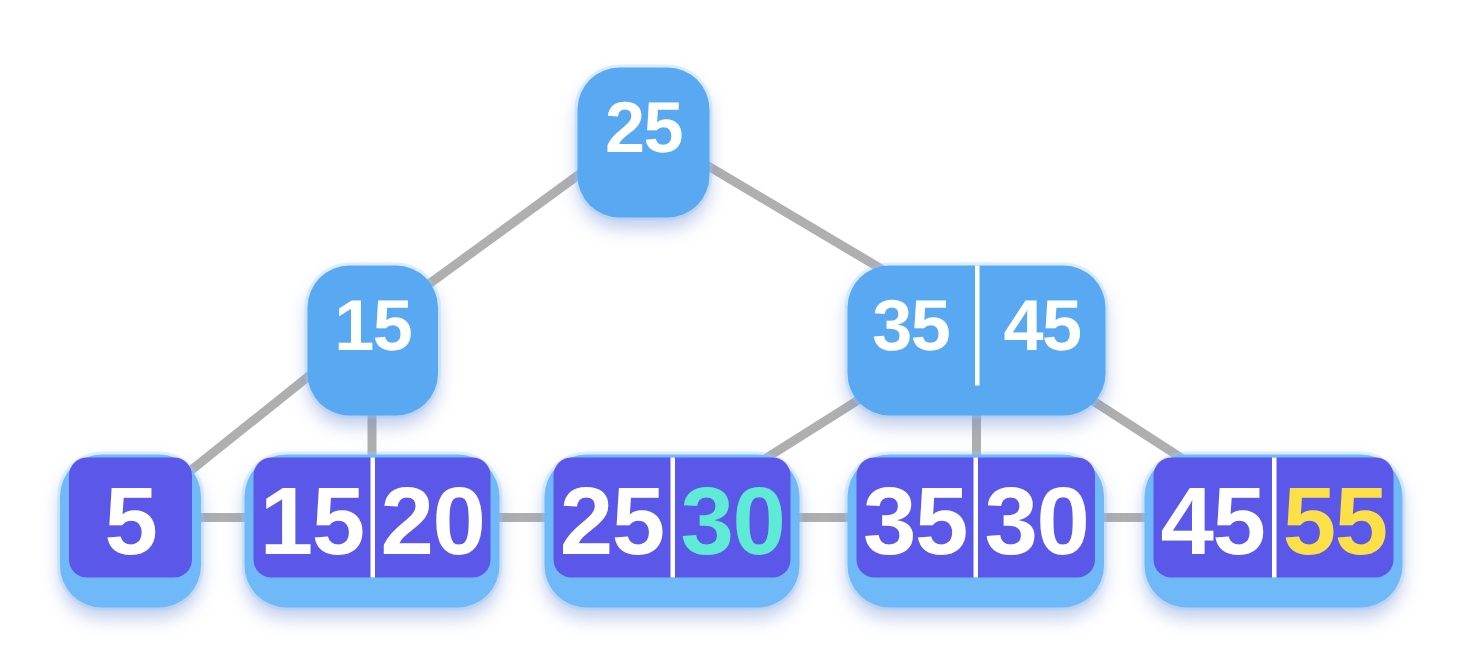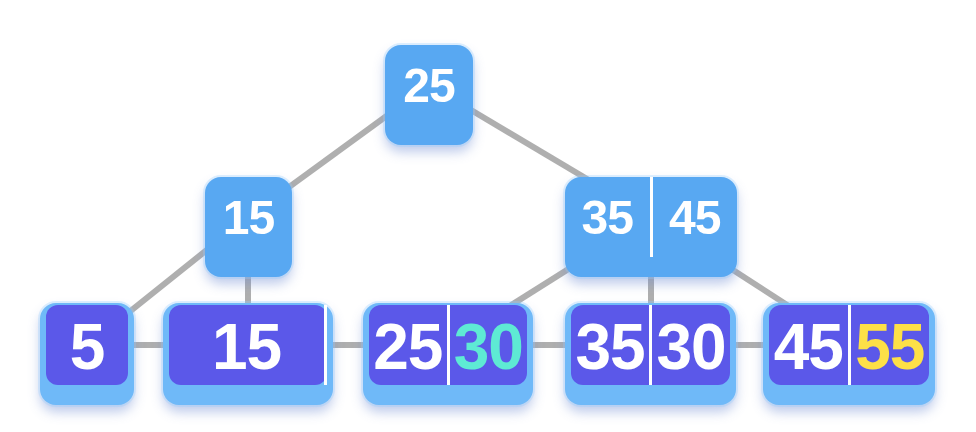--- a/index.html
+++ b/index.html
@@ -19,21 +19,21 @@
     position: absolute;
     left: 0;
     top: 0;
     width: 976px;
     height: 432px;
     z-index: 1;
   }
   .node {
     position: absolute;
     z-index: 2;
-    border-radius: 16px;
+    border-radius: 28px;
     box-shadow: 0 0 0 2px rgba(150, 205, 255, 0.30),
                 0 7px 12px rgba(110, 140, 210, 0.45);
   }
   .node .keys {
     position: absolute;
     display: flex;
     align-items: center;
     justify-content: center;
   }
   .node.internal .keys {
@@ -95,20 +95,21 @@
     </div>
     <div class="node leaf" style="left: 40px; top: 303px; width: 94px; height: 102px; background: rgb(111, 185, 248);">
       <div class="keys" style="background: rgb(91, 88, 233);">
         <span class="key" style="color: rgb(255, 255, 255);">5</span>
       </div>
     </div>
     <div class="node leaf" style="left: 163px; top: 303px; width: 170px; height: 102px; background: rgb(111, 185, 248);">
       <div class="keys" style="background: rgb(91, 88, 233);">
         <span class="key" style="color: rgb(255, 255, 255);">15</span>
         <div class="divider" style="background: rgb(255, 255, 255);"></div>
+        <span class="key" style="color: rgb(255, 255, 255);">20</span>
       </div>
     </div>
     <div class="node leaf" style="left: 363px; top: 303px; width: 170px; height: 102px; background: rgb(111, 185, 248);">
       <div class="keys" style="background: rgb(91, 88, 233);">
         <span class="key" style="color: rgb(255, 255, 255);">25</span>
         <div class="divider" style="background: rgb(255, 255, 255);"></div>
         <span class="key" style="color: #5eead4;">30</span>
       </div>
     </div>
     <div class="node leaf" style="left: 565px; top: 303px; width: 171px; height: 102px; background: rgb(111, 185, 248);">

